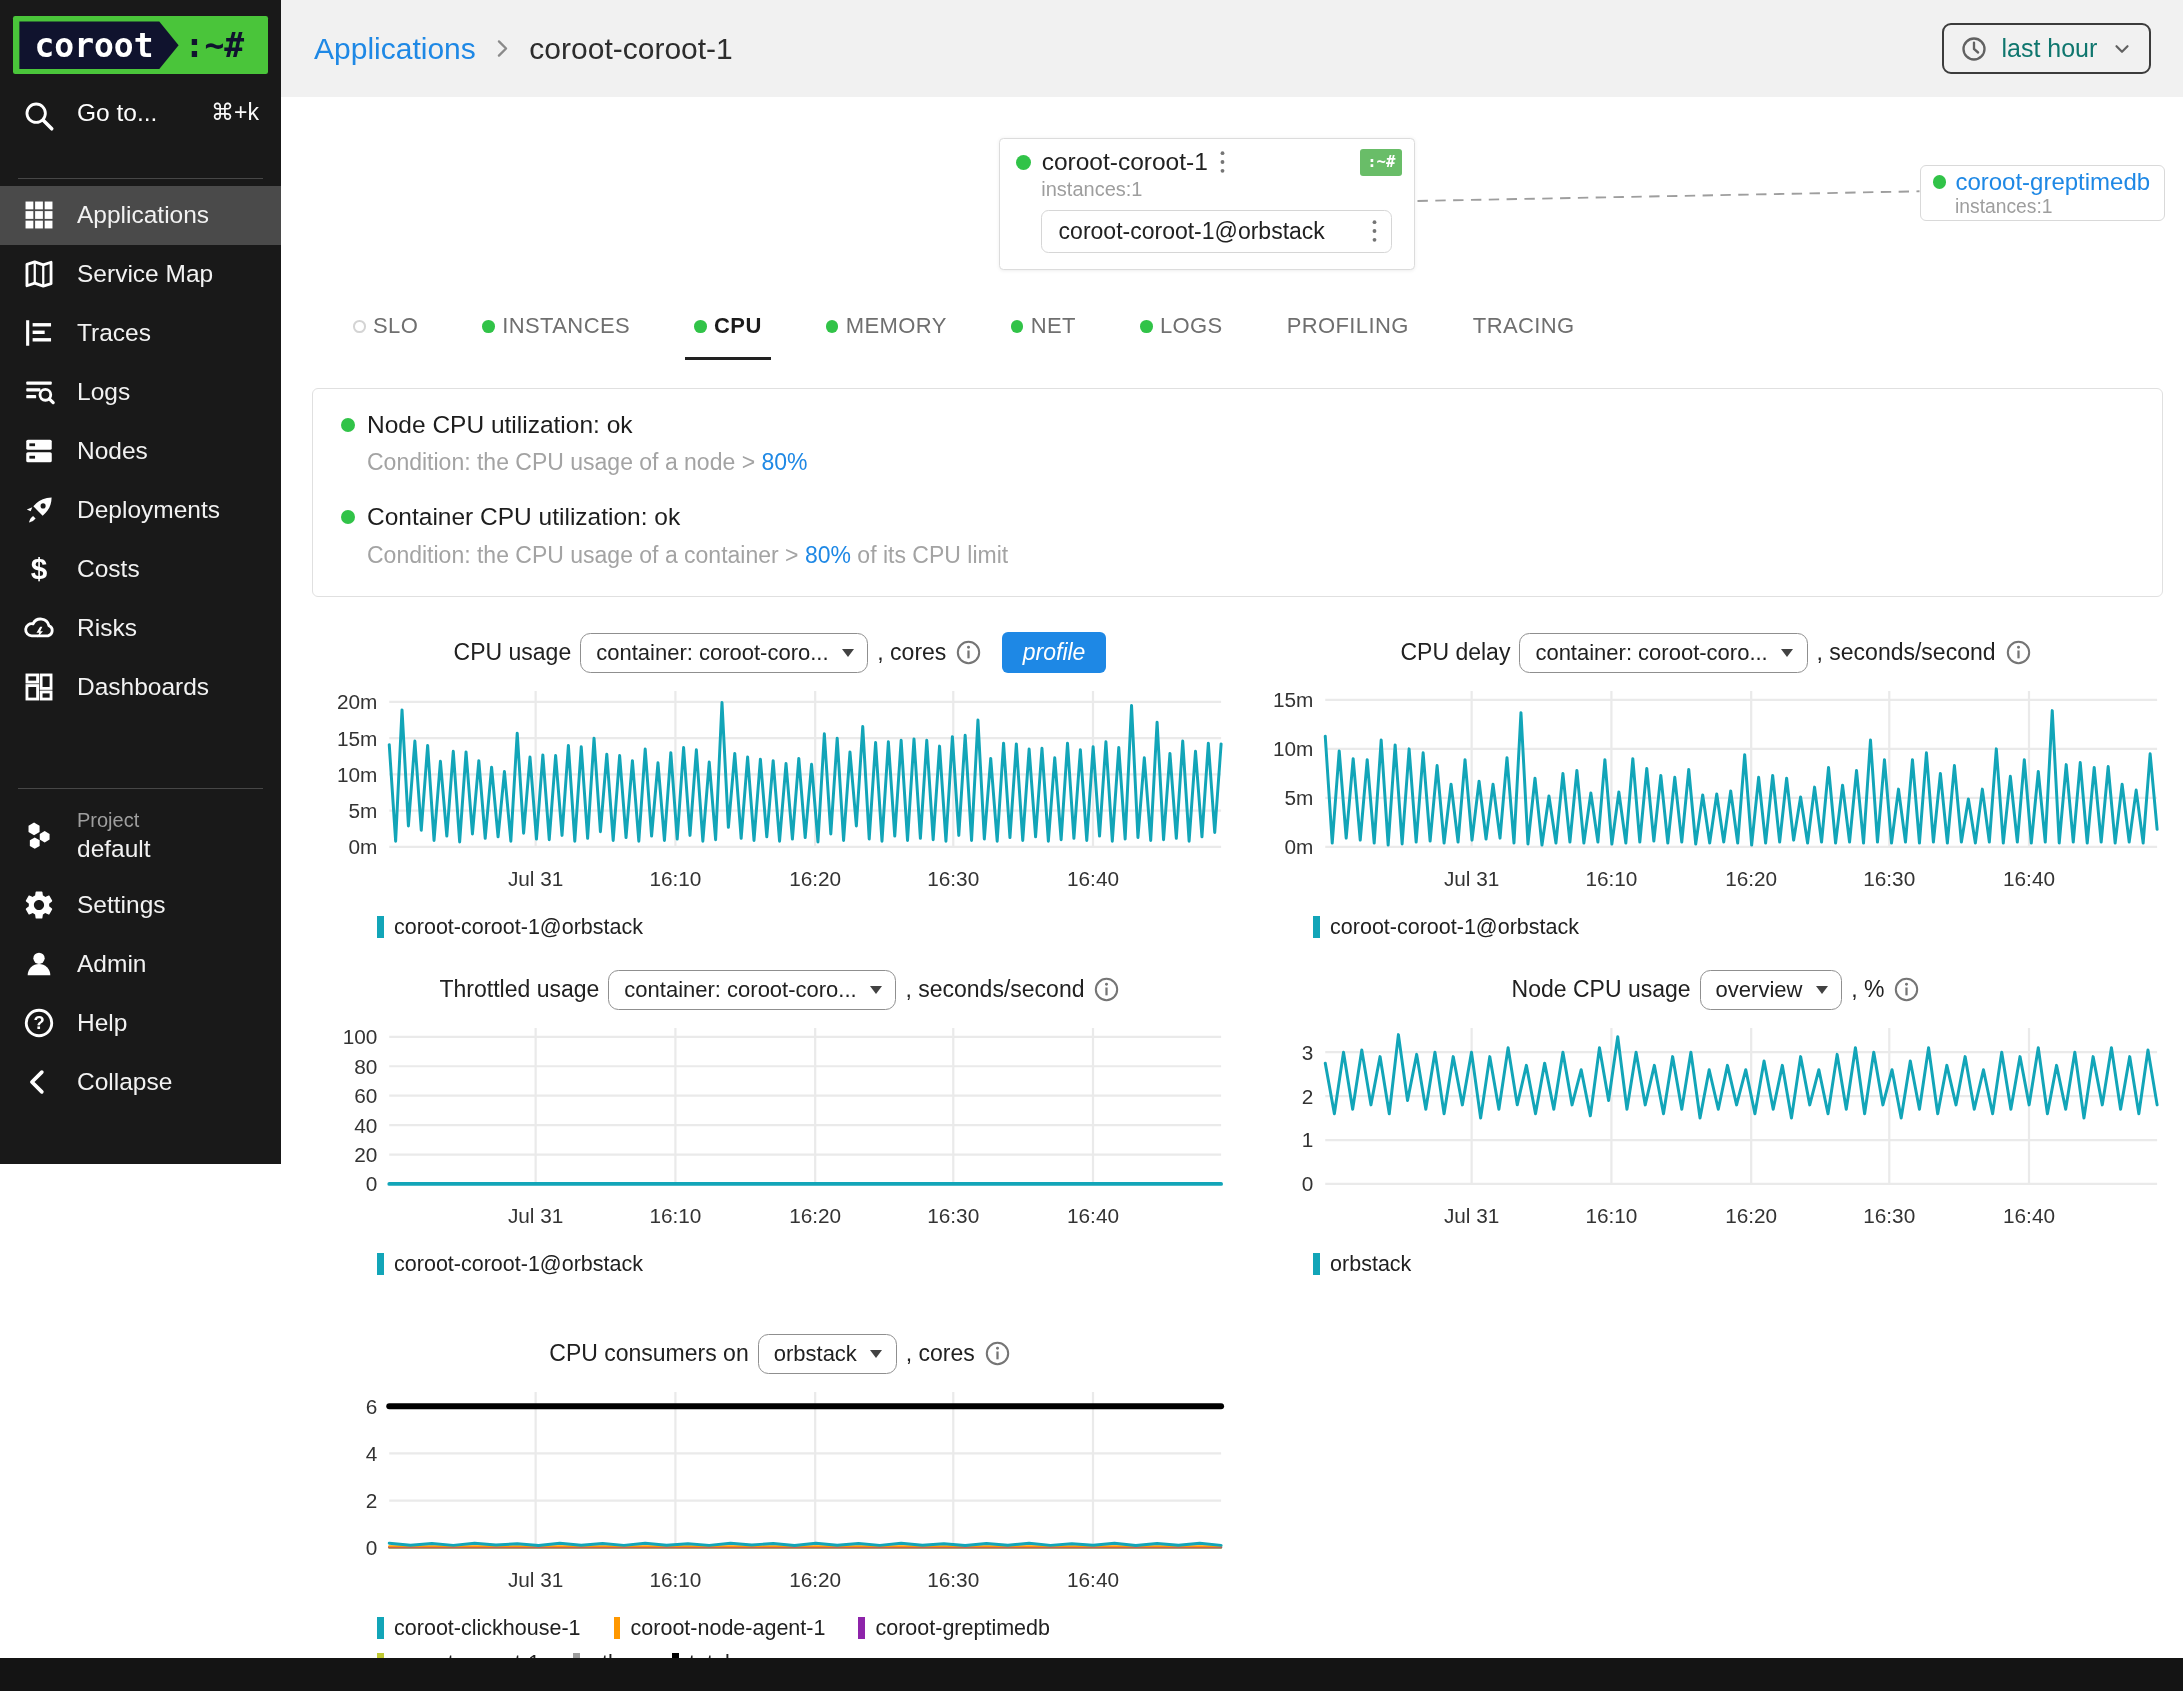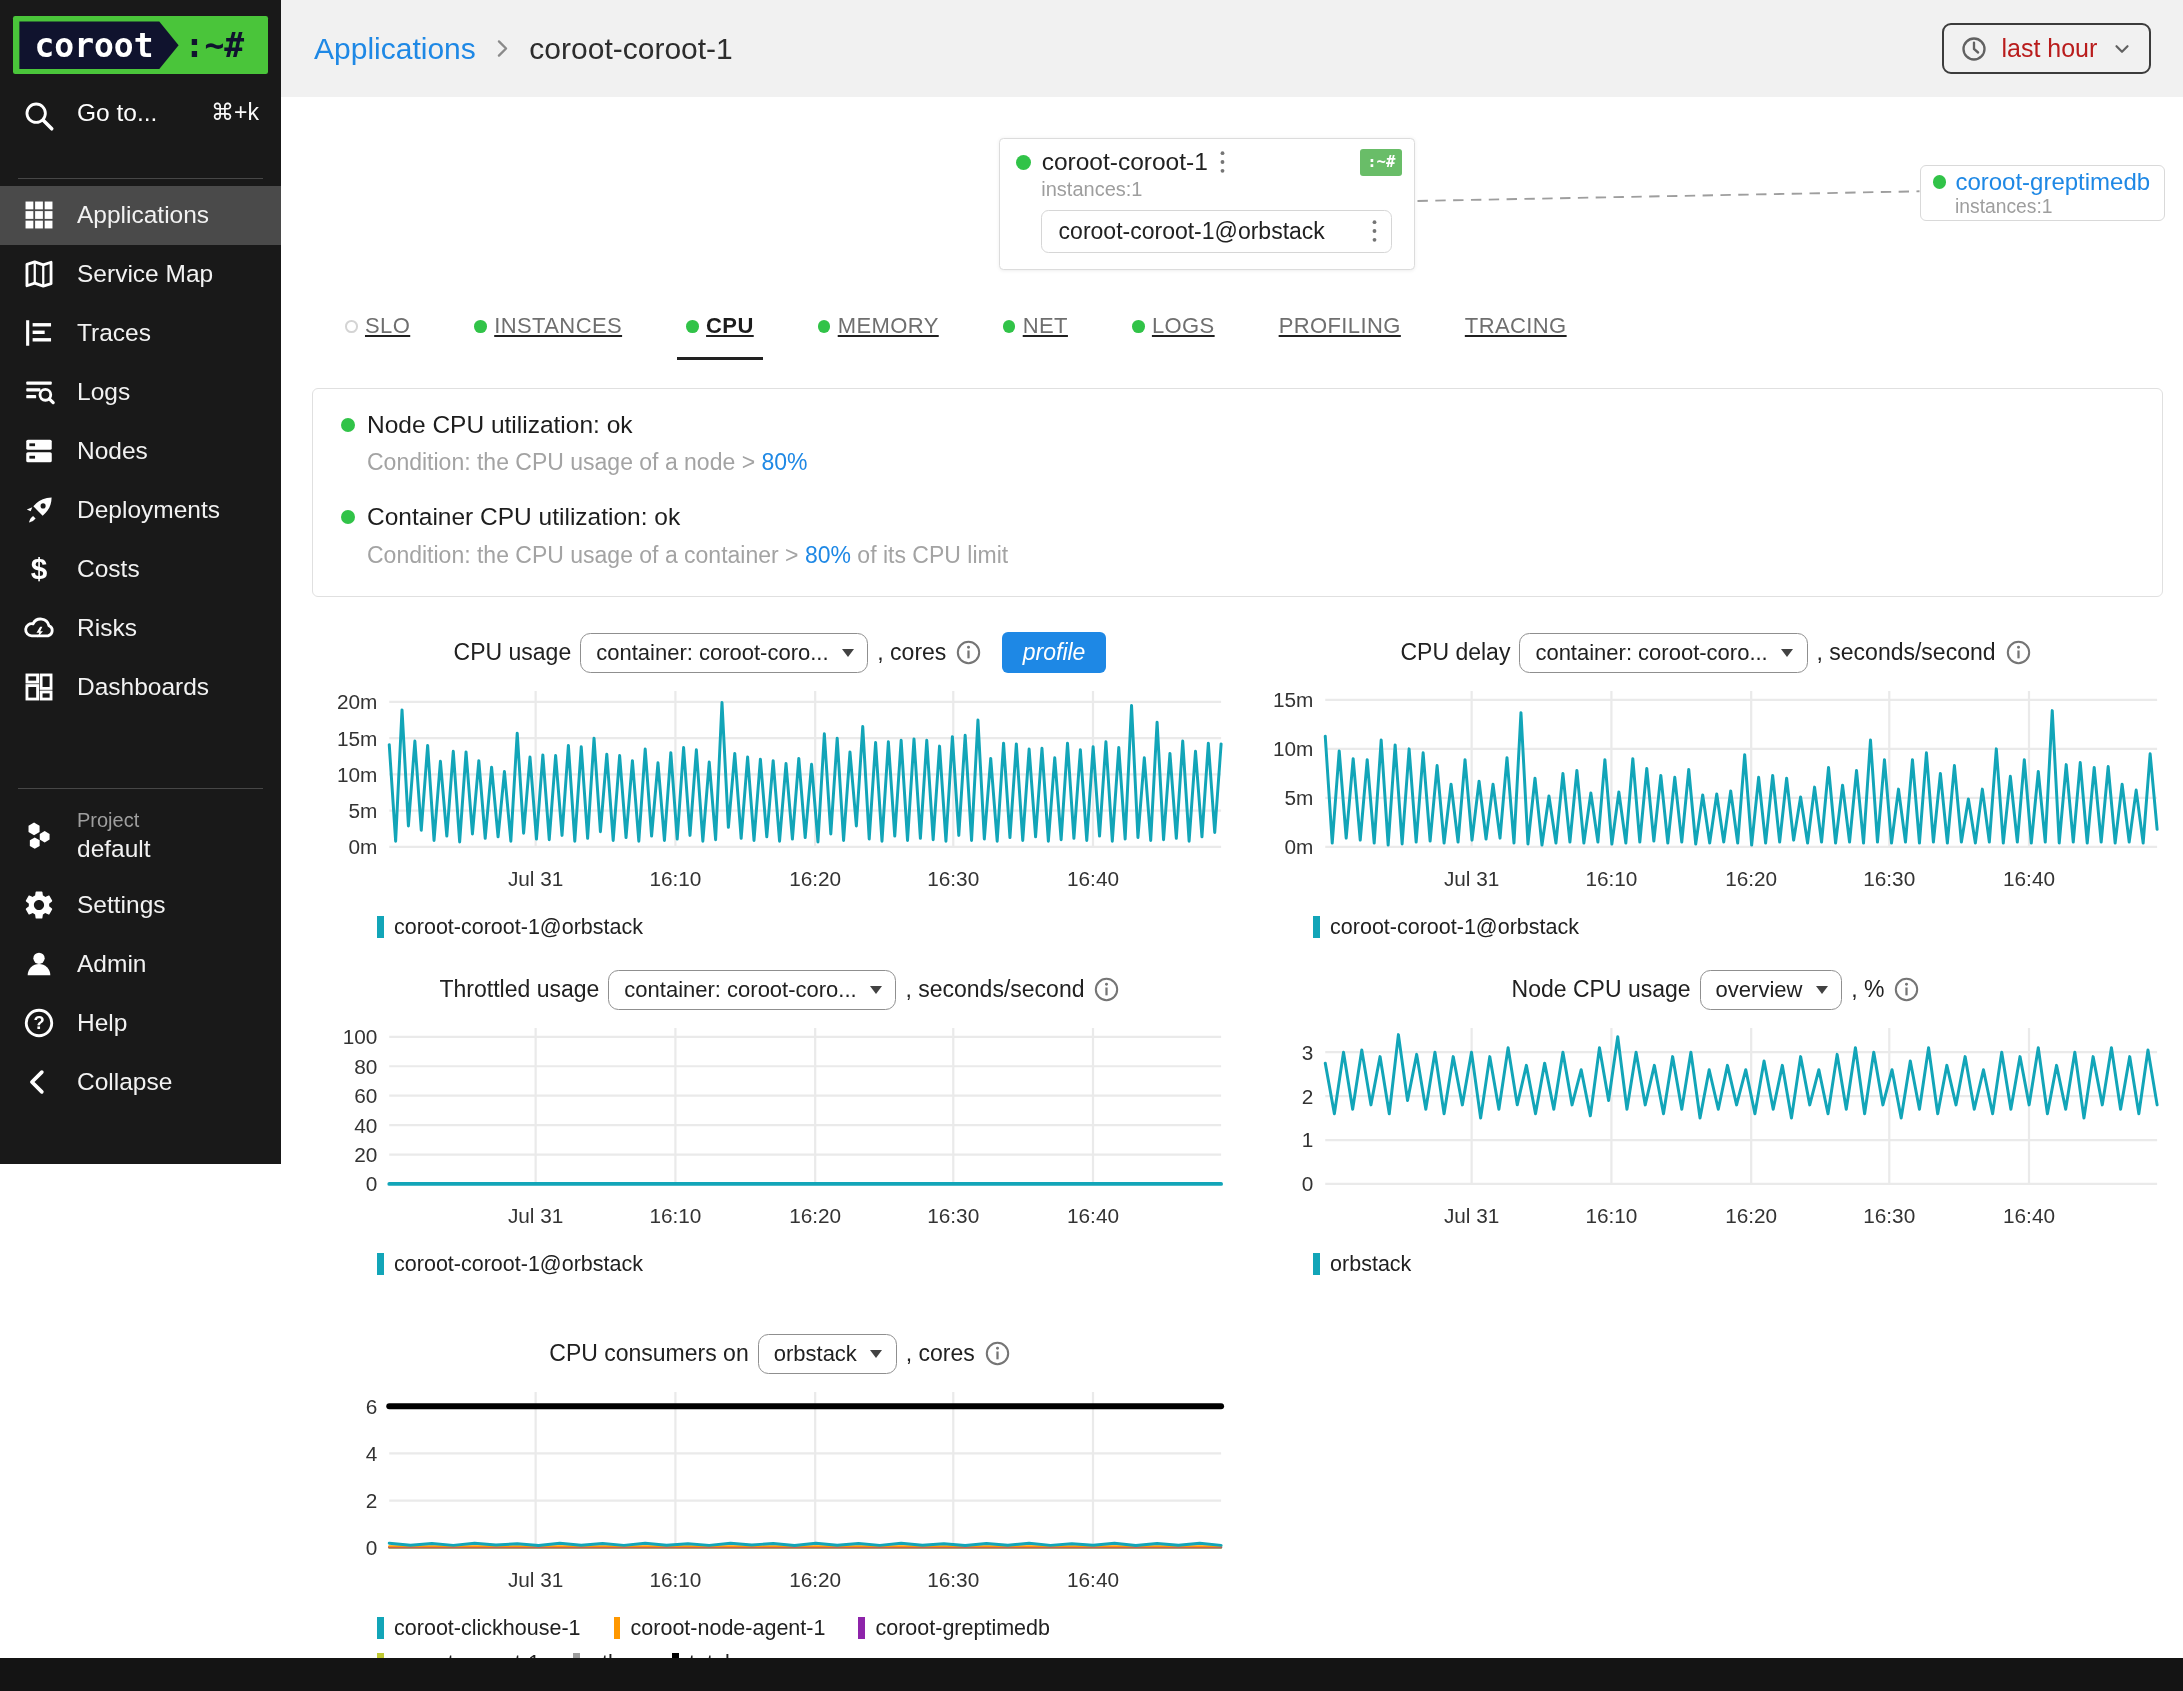--- a/index.html
+++ b/index.html
@@ -58,21 +58,21 @@
   .topbar {
     position: absolute; left: 281px; top: 0; width: 1903px; height: 97px;
     background: #f1f1f1; display: flex; align-items: center; padding: 0 33px;
   }
   .breadcrumb { display: flex; align-items: center; gap: 16.3px; font-size: 30px; }
   .crumb-link { color: #1e88e5; cursor: pointer; }
   .crumb-current { color: #2d2d2d; }
   .time-picker {
     margin-left: auto; display: flex; align-items: center; gap: 13.4px;
     border: 2.2px solid #3c3c3c; border-radius: 9px; padding: 9px 16.3px;
-    color: #b91c1c; font-size: 25px; cursor: pointer;
+    color: #0f766e; font-size: 25px; cursor: pointer;
   }
 
   
   .app-card {
     position: absolute; left: 999px; top: 138px; width: 416px; height: 132px;
     background: #fff; border: 1.5px solid #dcdcdc; border-radius: 4.5px;
     box-shadow: 0 0.7px 3.7px rgba(0,0,0,.07); padding: 9px 12px 9px 16.3px; z-index: 2;
   }
   .card-row1 { display: flex; align-items: center; gap: 10.4px; }
   .dot { width: 15px; height: 15px; border-radius: 50%; background: #31c348; flex: none; }
@@ -95,21 +95,21 @@
     position: absolute; left: 1920px; top: 165px; width: 245px; height: 56px;
     background: #fff; border: 1.5px solid #d9d9d9; border-radius: 6px;
     padding: 4.5px 12px; display: flex; flex-direction: column; justify-content: center; z-index: 2;
   }
   .up-row { display: flex; align-items: center; gap: 9px; }
   .up-dot { width: 13.4px; height: 13.4px; border-radius: 50%; background: #31c348; flex: none; }
   .up-name { font-size: 24px; color: #1e88e5; cursor: pointer; }
   .up-instances { font-size: 19.3px; color: #9e9e9e; margin-left: 22px; }
 
   
-  .tabs { position: absolute; left: 336px; top: 300px; display: flex; gap: 46px; text-decoration: underline; }
+  .tabs { position: absolute; left: 344px; top: 300px; display: flex; gap: 46px; }
   .tab {
     display: flex; align-items: center; gap: 7.4px;
     padding: 13.4px 9px 18px 9px; font-size: 22px; letter-spacing: 0.4px;
     color: #6f6f6f; cursor: pointer; border-bottom: 3.7px solid transparent;
   }
   .tab.active { color: #1c1c1c; font-weight: bold; border-bottom-color: #212121; }
   .tab-dot { width: 12.6px; height: 12.6px; border-radius: 50%; flex: none; }
   .tab-dot.green { background: #31c348; }
   .tab-dot.hollow { background: transparent; border: 2.2px solid #d4d4d4; }
 

